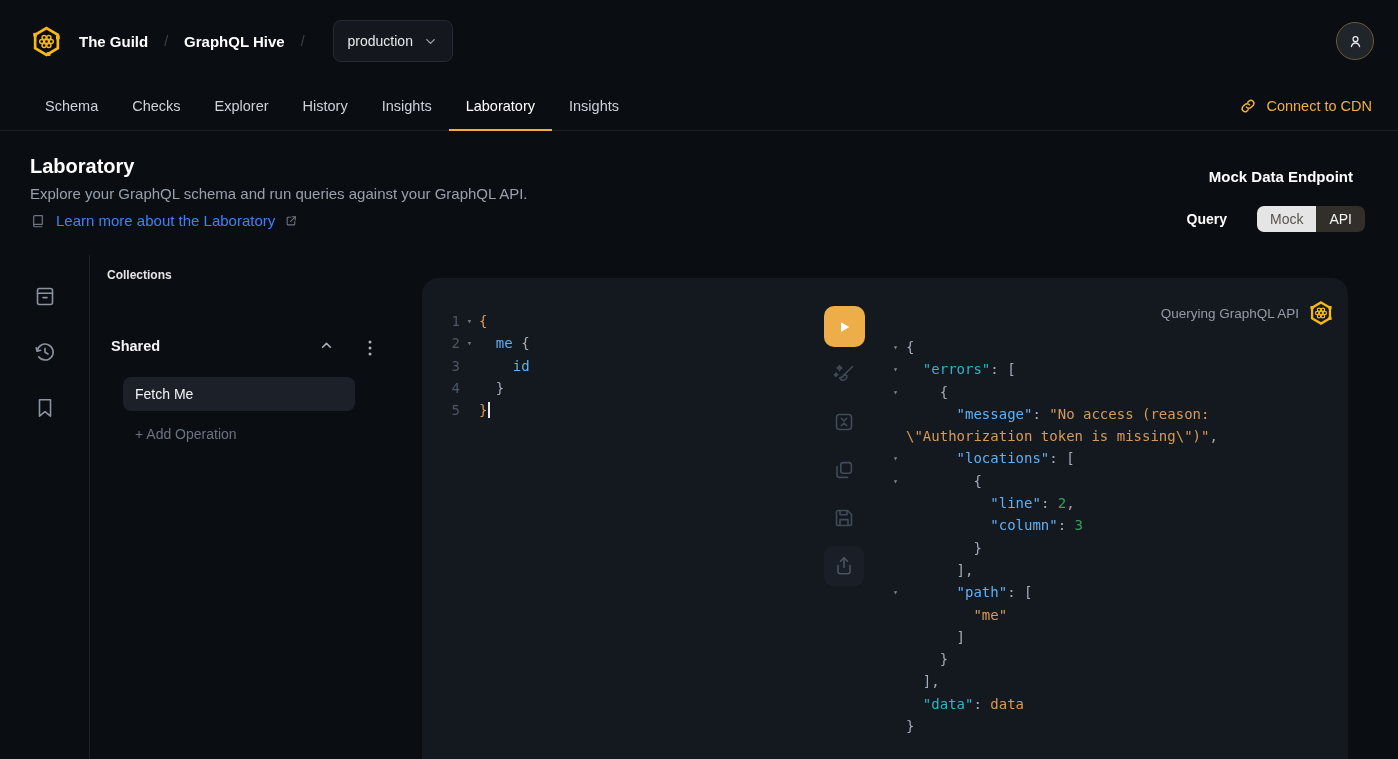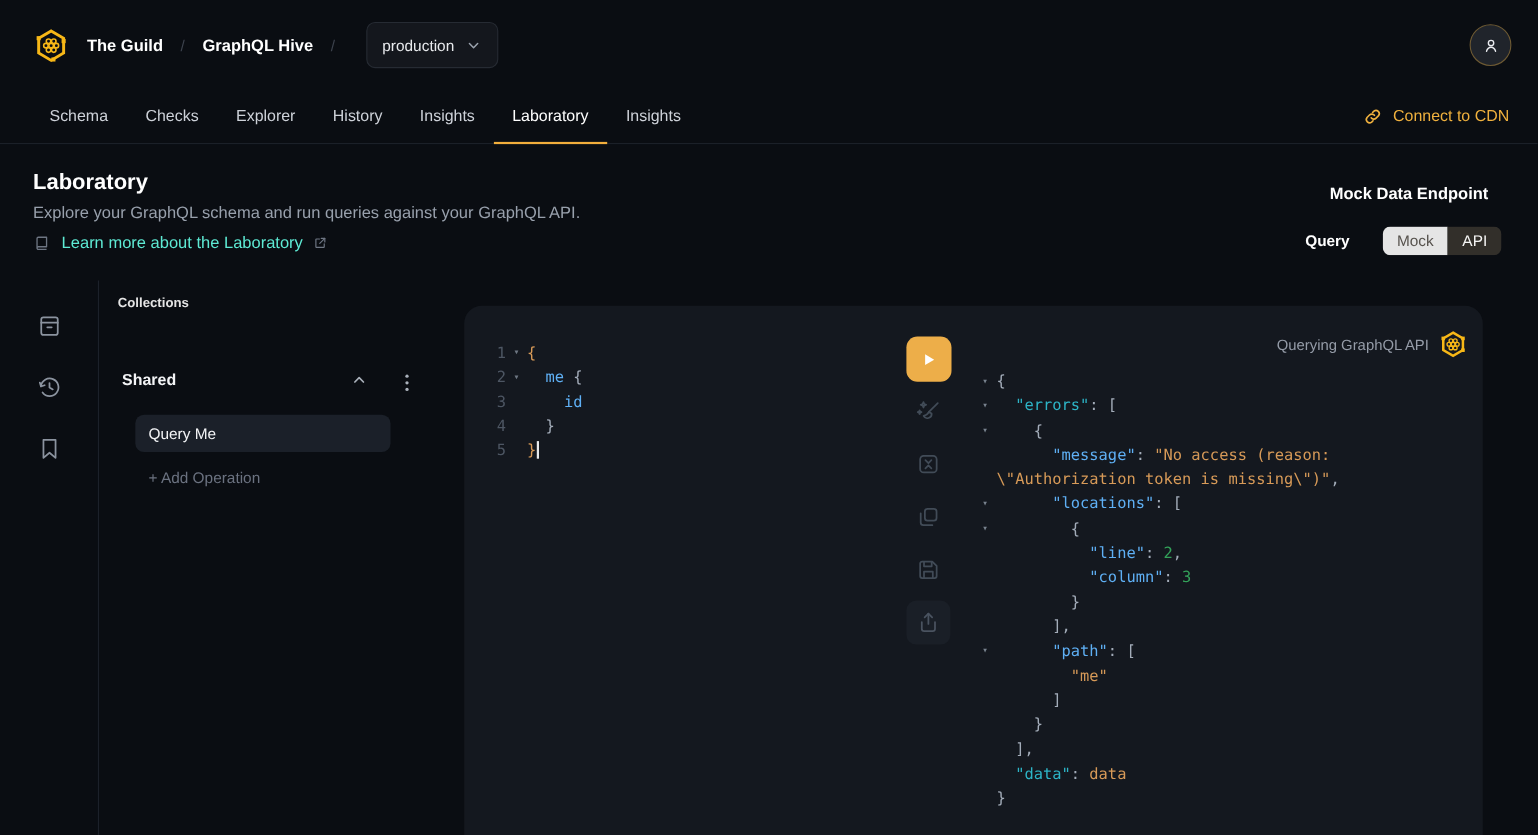--- a/index.html
+++ b/index.html
@@ -24,21 +24,21 @@
   .tab{padding:0 17px;font-size:14.5px;color:#ced2d9;height:100%;display:flex;align-items:center;
     position:relative;cursor:pointer;white-space:nowrap}
   .tab.active{color:#ffffff;font-weight:500}
   .tab.active::after{content:"";position:absolute;left:0;right:0;bottom:-1px;height:2.5px;background:#f2ae3c}
   .connect{margin-left:auto;color:#f0b13e;font-size:14.5px;display:flex;gap:9px;align-items:center;cursor:pointer}
 
   
   .page-title{position:absolute;left:30px;top:155px;font-size:20px;font-weight:700;color:#fff}
   .page-sub{position:absolute;left:30px;top:185px;font-size:15px;color:#98a0ac}
   .learn{position:absolute;left:30px;top:212px;display:flex;align-items:center;gap:10px;
-    color:#5eead4;font-size:15px;cursor:pointer}
+    color:#3b82f6;font-size:15px;cursor:pointer}
   .mock-title{position:absolute;right:45px;top:168px;font-size:15px;font-weight:600;color:#fff}
   .toggle-row{position:absolute;right:33px;top:206px;display:flex;align-items:center;gap:30px}
   .toggle-label{font-size:14px;font-weight:700;color:#fff}
   .segment{display:flex;border-radius:7px;overflow:hidden}
   .seg{font-size:14px;padding:5px 13px;cursor:pointer}
   .seg-off{background:#e5e5e5;color:#56524d}
   .seg-on{background:#322f2a;color:#f5f5f4;font-weight:500}
 
   
   .rail{position:absolute;left:0;top:255px;bottom:0;width:90px;border-right:1px solid #1c212a;
@@ -200,21 +200,21 @@
   <svg class="shared-chevron" width="17" height="17" viewBox="0 0 24 24" fill="none" stroke="currentColor" stroke-width="2.2" stroke-linecap="round" stroke-linejoin="round">
       <path d="M6.5 14.5L12 9l5.5 5.5"></path>
     </svg>
 </div>
 <svg class="kebab" viewBox="0 0 16 18" fill="currentColor">
   <circle cx="8" cy="3" r="1.5"></circle>
     <circle cx="8" cy="9" r="1.5"></circle>
     <circle cx="8" cy="15" r="1.5"></circle>
 </svg>
 <div class="fetch-item">
-  <span>Query Me</span>
+  <span>Fetch Me</span>
 </div>
 <div class="add-op">+ Add Operation</div>
 
 <div class="editor">
 
   <div class="qpane">
       <div class="cl">
         <span class="qnum">1</span>
         <span class="qcaret">▾</span>
         <span class="code"><span class="tk-brace">{</span></span>

